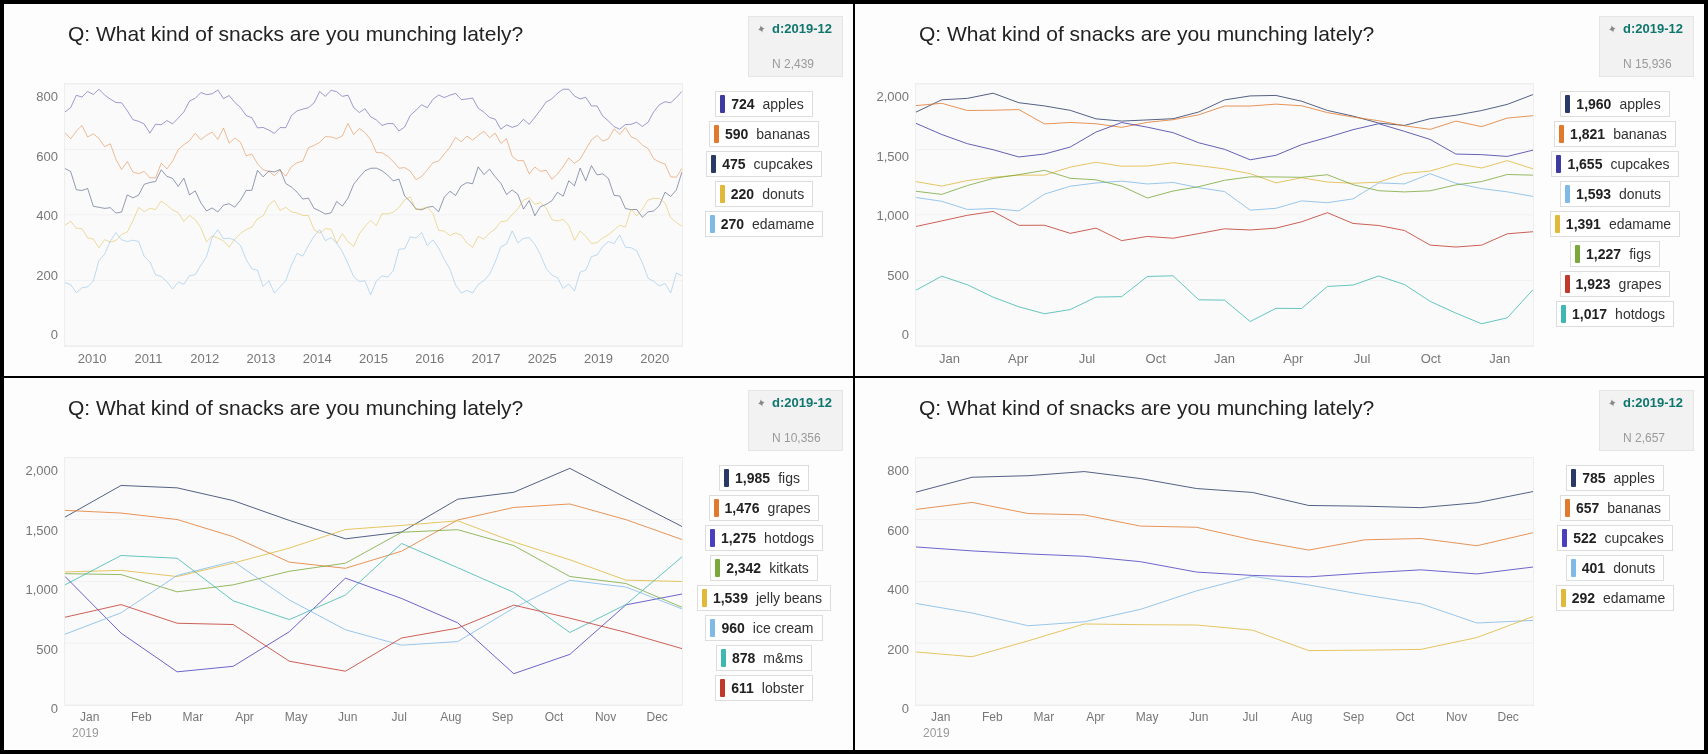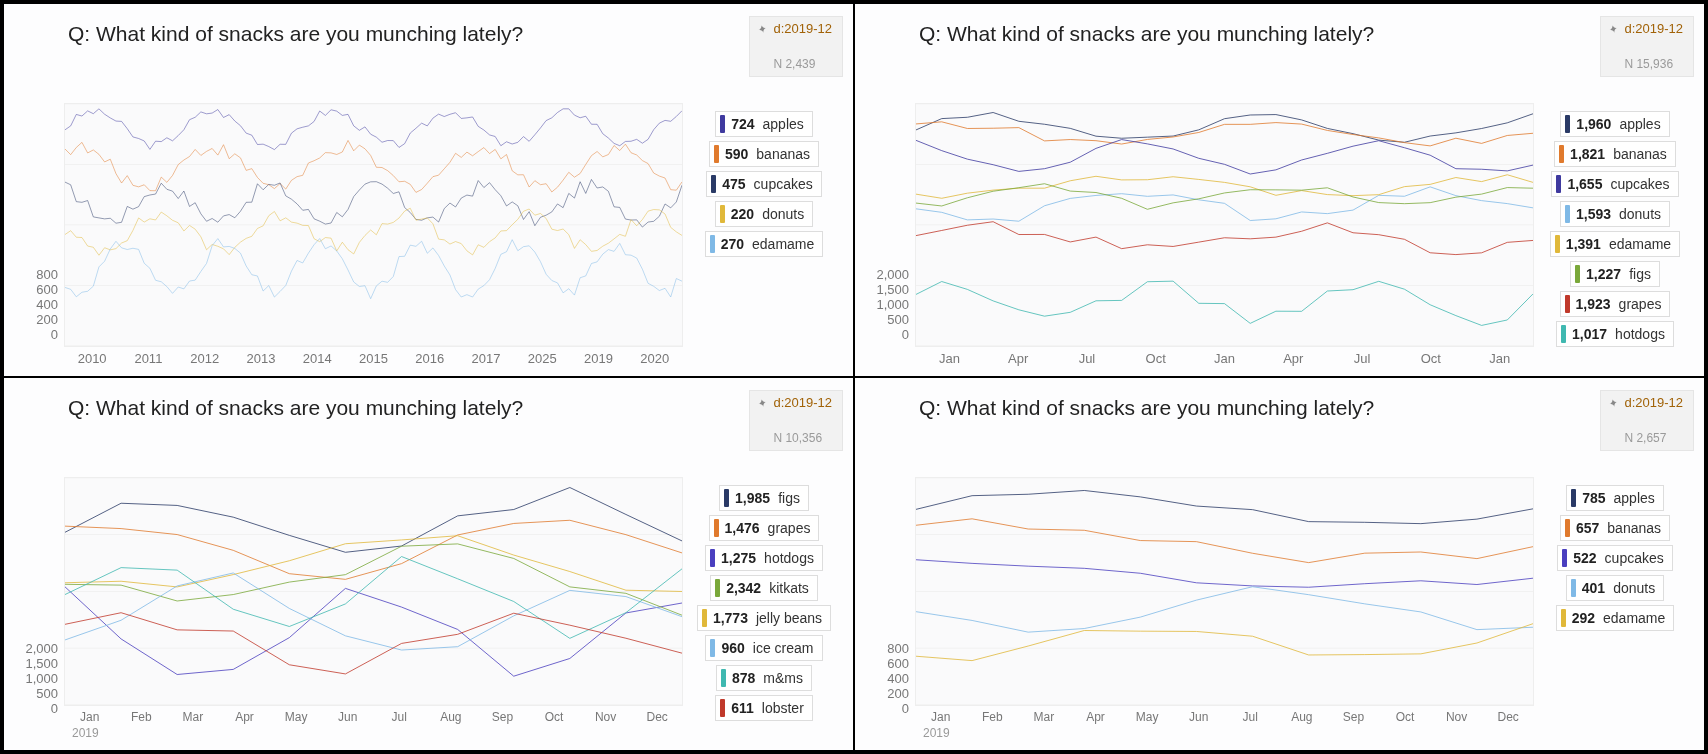--- a/index.html
+++ b/index.html
@@ -18,21 +18,20 @@
     height: 100%;
     border: 3px solid #000;
   }
   .panel {
     border: 1.5px solid #000;
     background: #fdfdfe;
     position: relative;
     display: flex;
     flex-direction: column;
     padding: 18px 16px 10px 16px;
-    gap: 20px;
   }
   .panel-head {
     display: flex;
     justify-content: space-between;
     align-items: flex-start;
     margin-bottom: 6px;
     padding-left: 48px;
   }
   .title {
     font-size: 21px;
@@ -46,37 +45,37 @@
     font-size: 13px;
     line-height: 1.25;
     color: #555;
     display: flex;
     align-items: flex-start;
     gap: 6px;
     margin-top: -6px;
     margin-right: -6px;
   }
   .pin-icon { color:#888; font-size:11px; transform: rotate(-15deg); display:inline-block; margin-top:2px;}
-  .meta-box .d { color:#a16207; font-weight:400;}
+  .meta-box .d { color:#0f766e; font-weight:700;}
   .meta-box .n { color:#9a9a9a; font-size:12px;margin-top:20px;}
   .chart-row {
     flex: 1;
     display: flex;
     gap: 8px;
     min-height: 0;
   }
   .plot-wrap {
     flex: 1;
     display: flex;
     min-width: 0;
   }
   .yaxis {
     display: flex;
     flex-direction: column;
-    justify-content: flex-end;
+    justify-content: space-between;
     align-items: flex-end;
     padding: 6px 6px 24px 0;
     font-size: 13px;
     color: #777;
     min-width: 44px;
   }
   .plot-col { flex:1; display:flex; flex-direction:column; min-width:0;}
   .plot {
     flex: 1;
     background: #fafafb;
@@ -377,21 +376,21 @@
             <span class="val">1,275</span>
             <span class="lbl">hotdogs</span>
           </div>
           <div class="legend-item">
             <div class="swatch" style="background: rgb(122, 168, 58);"></div>
             <span class="val">2,342</span>
             <span class="lbl">kitkats</span>
           </div>
           <div class="legend-item">
             <div class="swatch" style="background: rgb(224, 184, 58);"></div>
-            <span class="val">1,773</span>
+            <span class="val">1,539</span>
             <span class="lbl">jelly beans</span>
           </div>
           <div class="legend-item">
             <div class="swatch" style="background: rgb(127, 185, 230);"></div>
             <span class="val">960</span>
             <span class="lbl">ice cream</span>
           </div>
           <div class="legend-item">
             <div class="swatch" style="background: rgb(63, 184, 176);"></div>
             <span class="val">878</span>

